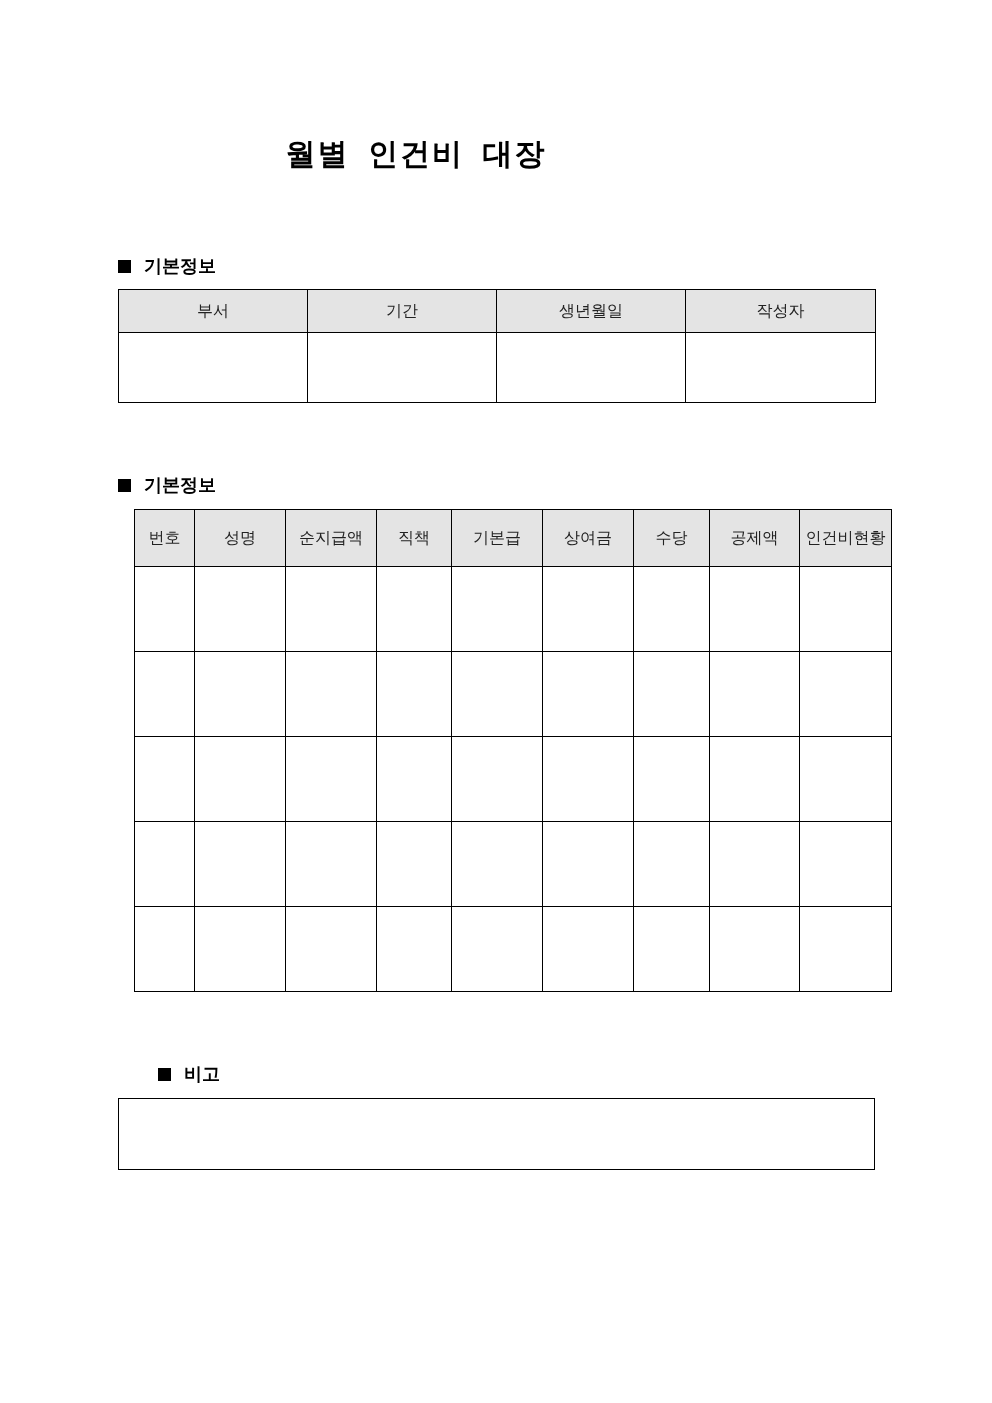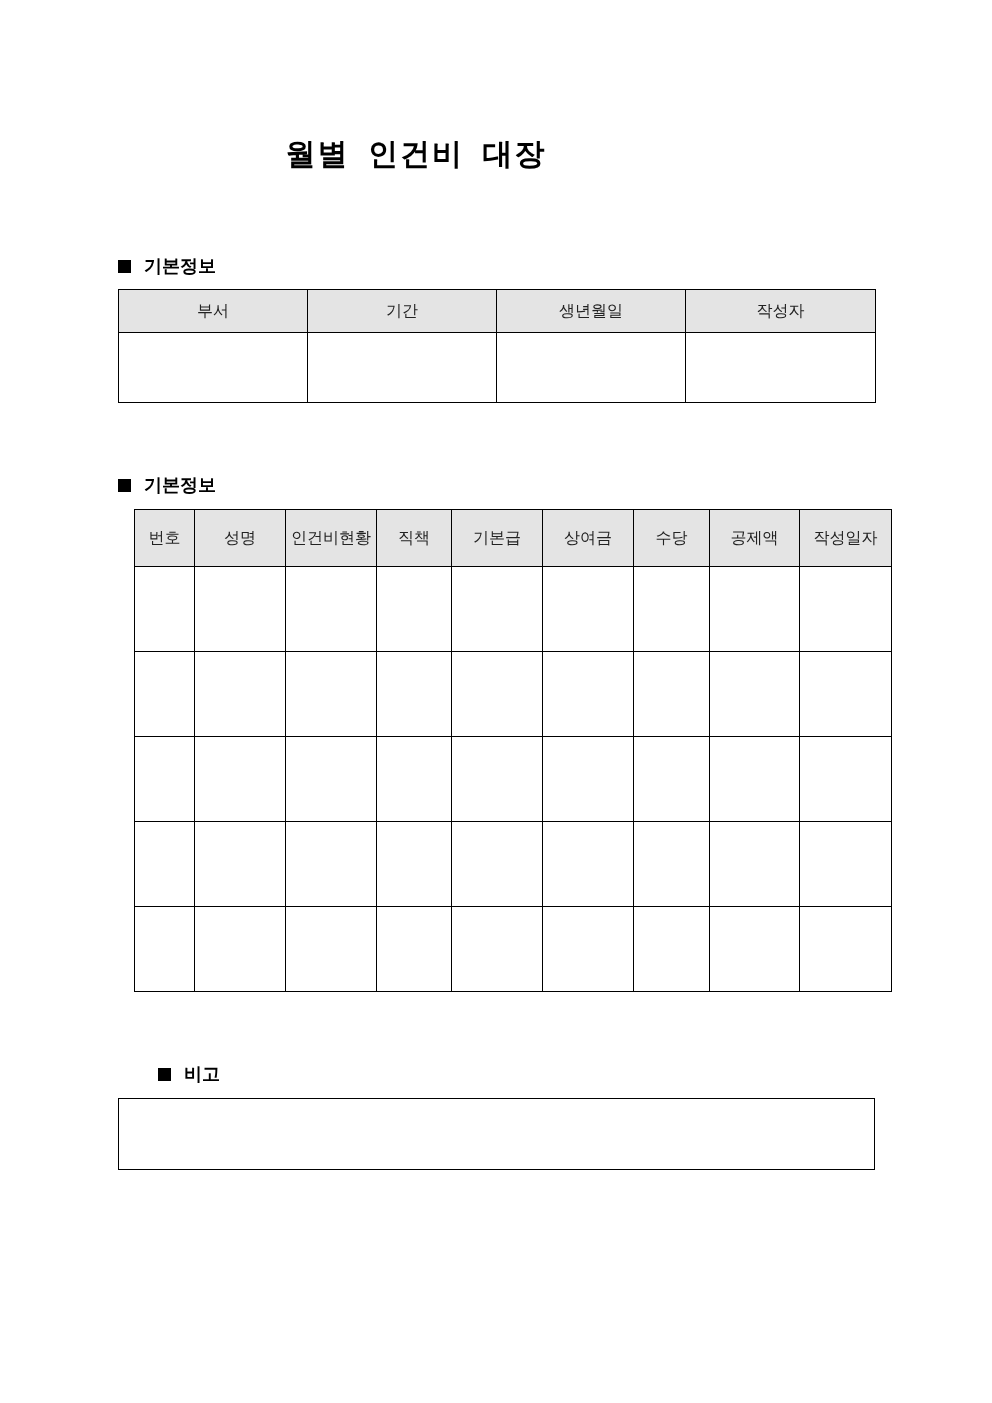--- a/index.html
+++ b/index.html
@@ -63,27 +63,27 @@
       <col style="width:91px">
       <col style="width:91px">
       <col style="width:76px">
       <col style="width:90px">
       <col style="width:92px">
   </colgroup>
   <tbody>
       <tr>
     <th>번호</th>
     <th>성명</th>
-    <th>인건비현황</th>
+    <th>순지급액</th>
     <th>직책</th>
     <th>기본급</th>
     <th>상여금</th>
     <th>수당</th>
     <th>공제액</th>
-    <th>작성일자</th>
+    <th>인건비현황</th>
   </tr>
   <tr>
     <td></td>
         <td></td>
         <td></td>
         <td></td>
         <td></td>
         <td></td>
         <td></td>
         <td></td>

